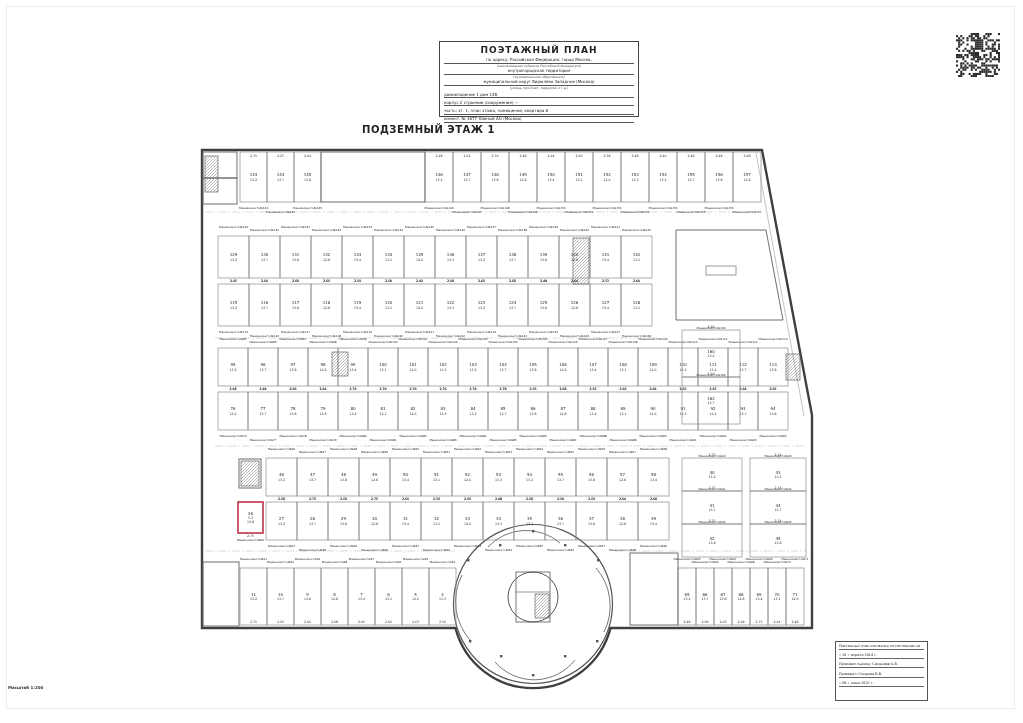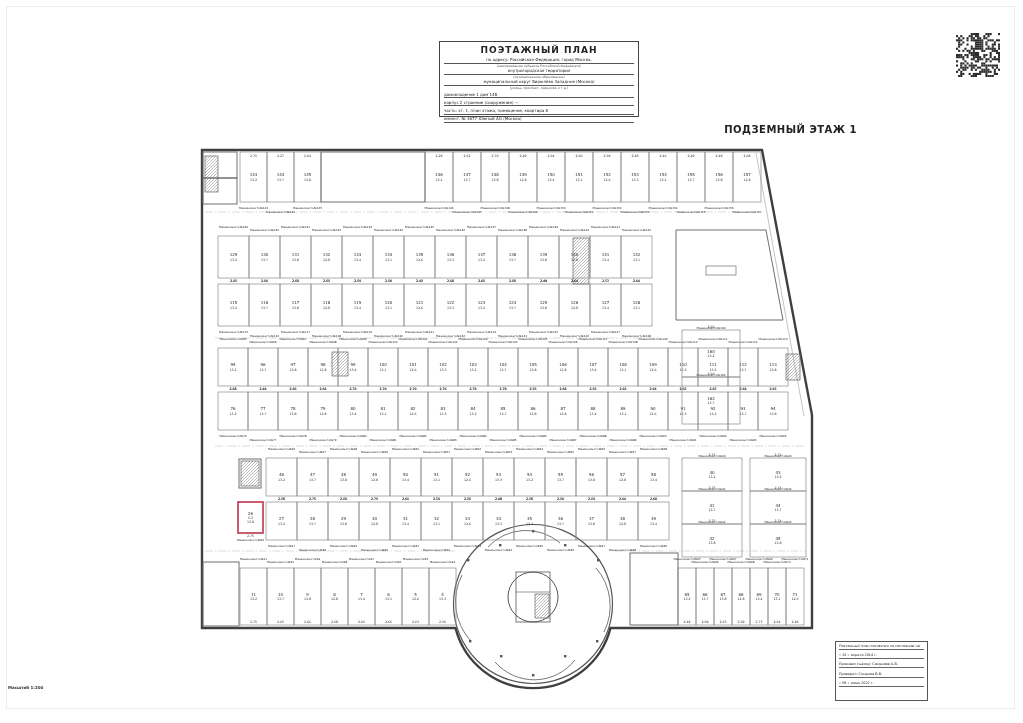--- a/index.html
+++ b/index.html
@@ -8,21 +8,21 @@
   .sheet-frame{position:absolute;left:6px;top:6px;right:8px;bottom:14px;border:1px solid #ececec;}
   
   #title-block{position:absolute;left:431px;top:41px;width:200px;height:76px;
                border:1px solid #444;background:#fff;padding:2px 4px;box-sizing:border-box;margin-left:8px;}
   #title-block .tb-head{font-size:9px;font-weight:bold;text-align:center;letter-spacing:1px;margin:1px 0 2px 0;}
   .tb-line{font-size:4px;line-height:5.6px;white-space:nowrap;overflow:hidden;}
   .tb-line.value{text-align:center;border-bottom:0.5px solid #555;}
   .tb-line.caption{text-align:center;font-size:3.2px;color:#555;line-height:4.4px;}
   .tb-line.row{text-align:left;border-bottom:0.5px solid #555;margin-top:1.6px;}
   
-  #floor-heading{position:absolute;left:0;top:124px;width:857px;text-align:right;
+  #floor-heading{position:absolute;left:0;top:124px;width:857px;text-align:center;
                  font-size:10px;font-weight:bold;letter-spacing:0.5px;}
   
   #sig-block{position:absolute;left:835px;top:641px;width:93px;height:60px;border:1px solid #555;
              background:#fff;padding:2px 3px;box-sizing:border-box;}
   .sig-line{font-size:3.4px;line-height:5px;border-bottom:0.5px solid #666;white-space:nowrap;overflow:hidden;margin-bottom:3.2px;}
   #scale-note{position:absolute;left:8px;top:685px;font-size:4px;font-weight:bold;color:#333;}
   #qr{position:absolute;left:956px;top:33px;}
   #plan-svg{position:absolute;left:0;top:0;}
   text{font-family:"DejaVu Sans",sans-serif;}
 </style>

